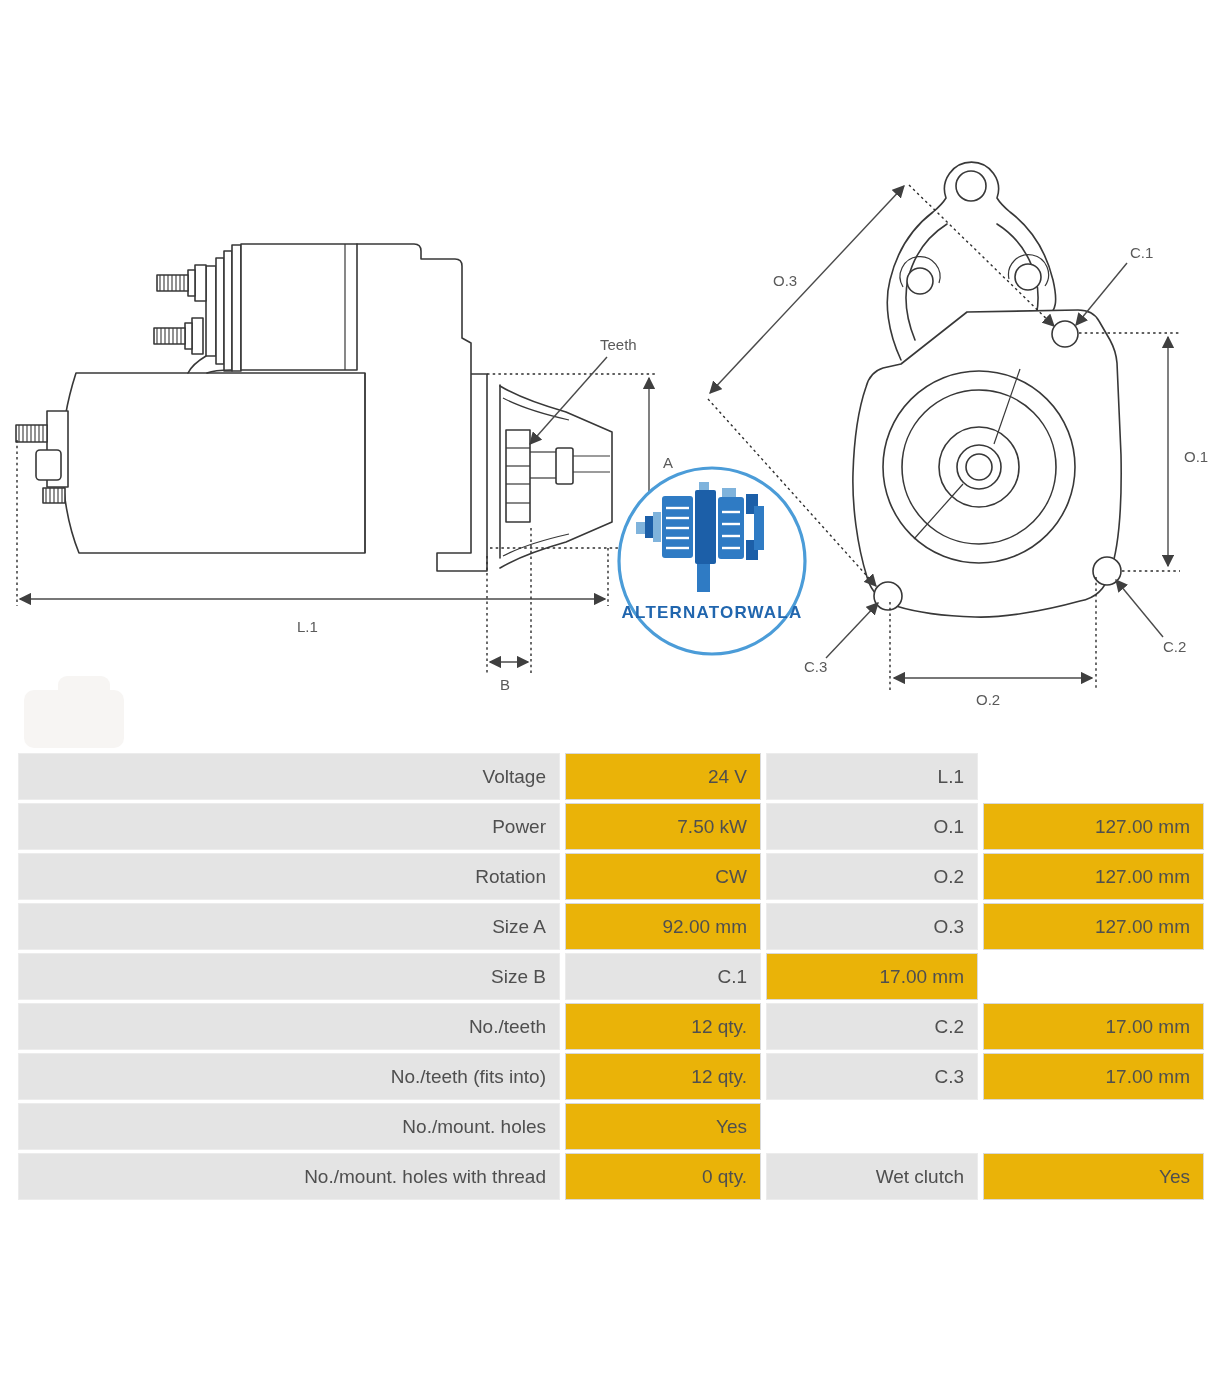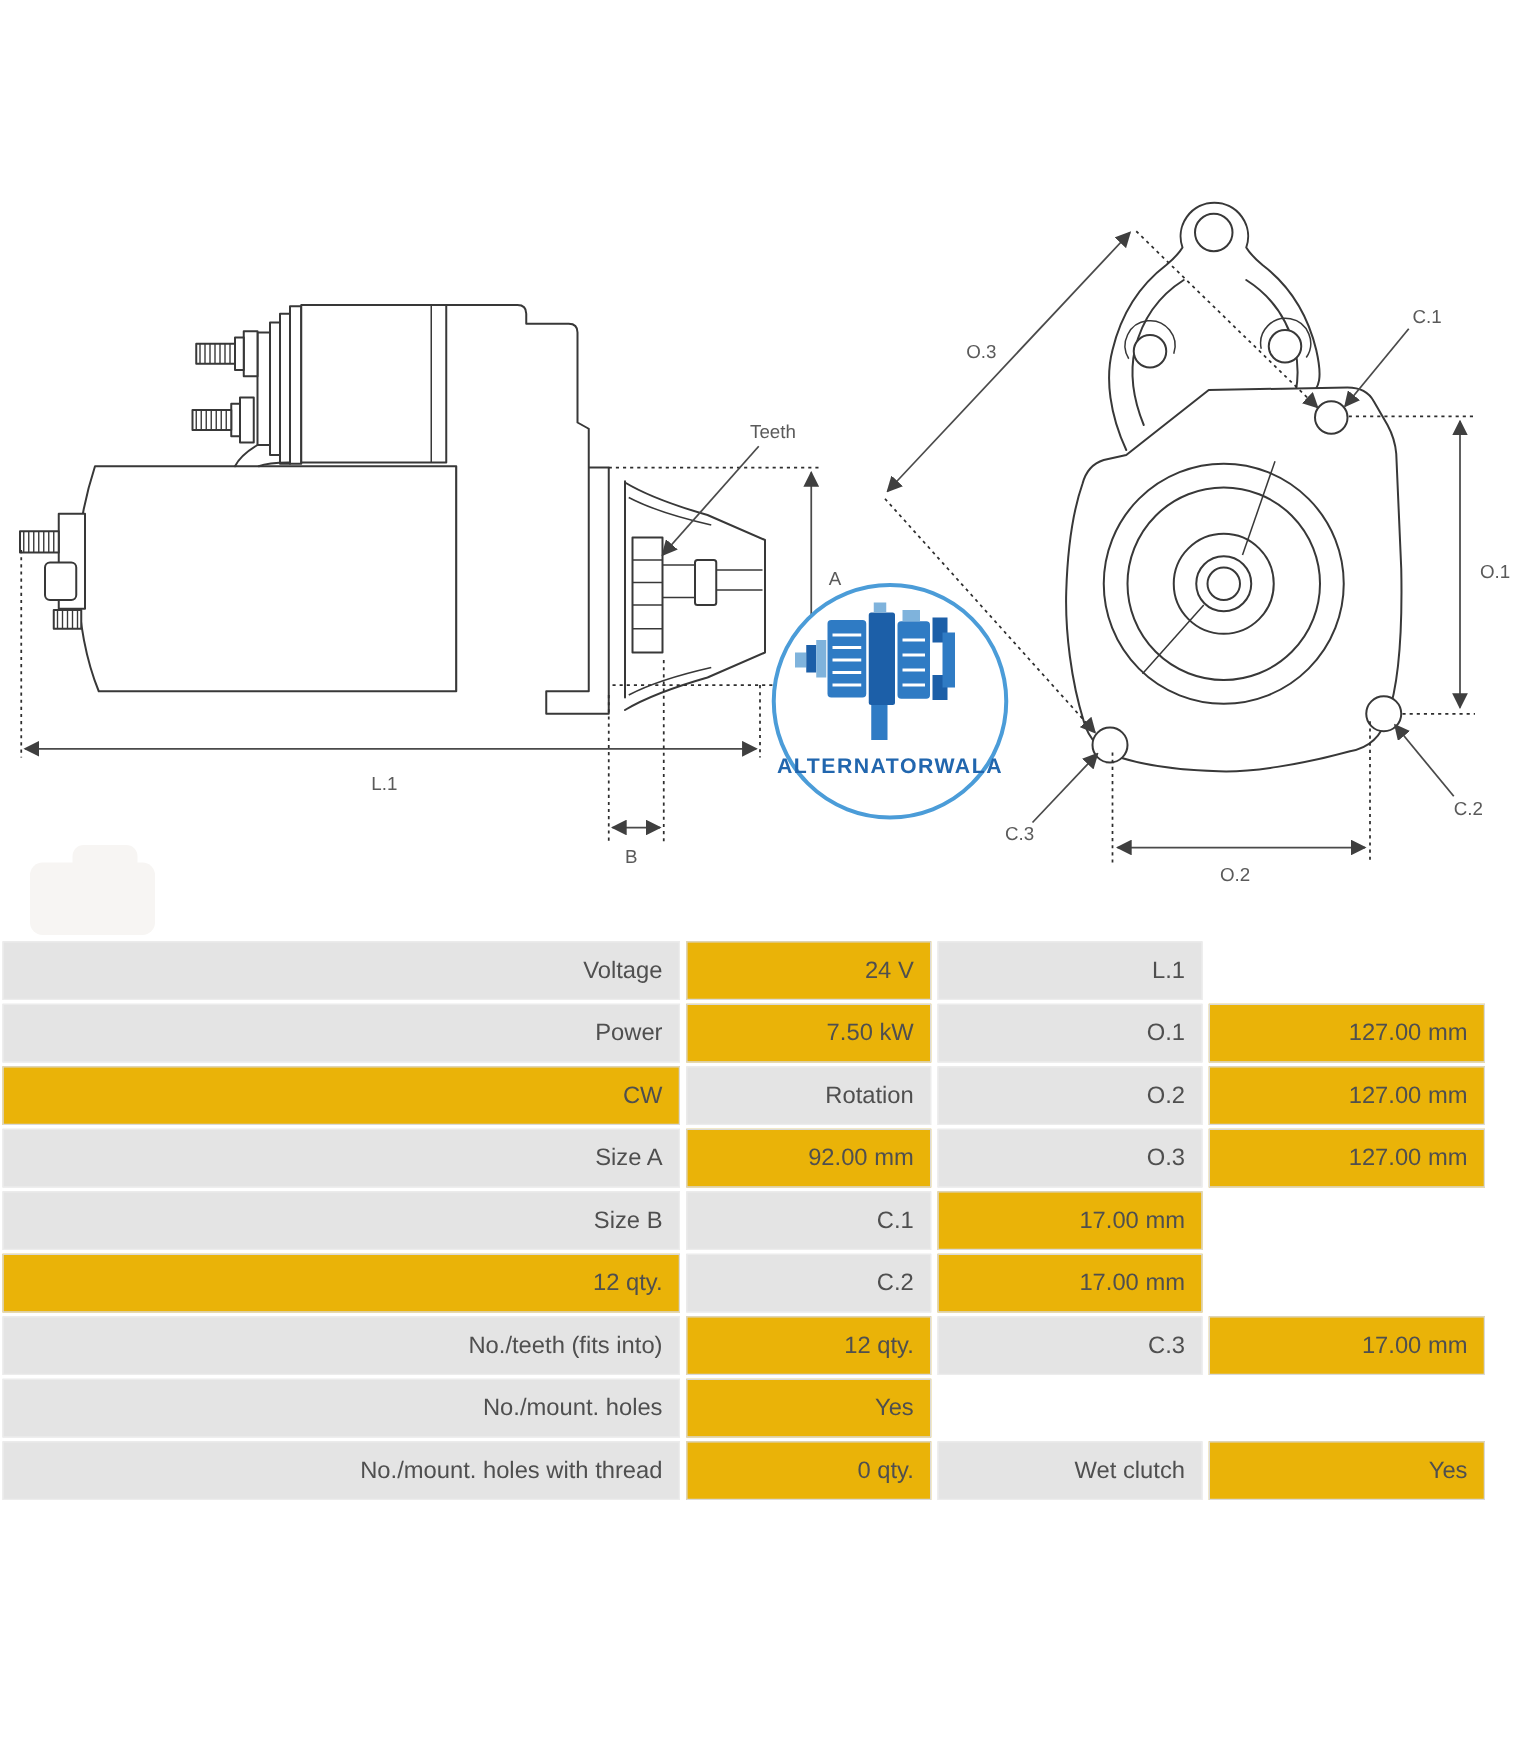--- a/index.html
+++ b/index.html
@@ -29,21 +29,21 @@
   .dot{stroke:#2e2e2e;stroke-width:1.4;fill:none;stroke-dasharray:2.5 3.2;}
   .dimtxt{fill:var(--label_gray);font-size:15px;}
   .wm{fill:var(--watermark);}
   .logo-ring{fill:#ffffff;stroke:var(--logo_ring_blue);stroke-width:3.2;}
   .logo-txt{fill:var(--logo_text_blue);font-size:17px;font-weight:bold;letter-spacing:1.2px;}
   .lb1{fill:var(--logo_blue);}
   .lb2{fill:var(--logo_dark_blue);}
   .lb3{fill:var(--logo_light_blue);}
   .lw{stroke:#ffffff;stroke-width:2.4;}
 
-  .spec-table{position:absolute;left:2px;top:753px;width:1186px;}
+  .spec-table{position:absolute;left:18px;top:753px;width:1186px;}
   .spec-row{display:grid;grid-template-columns:542px 196px 212px 221px;column-gap:5px;
             height:47px;margin-bottom:3px;}
   .cell{box-sizing:border-box;height:47px;line-height:45px;font-size:19px;color:var(--table_text);
         text-align:right;padding-right:13px;white-space:nowrap;overflow:hidden;}
   .cell.lab{background:var(--table_label_bg);border:1px solid #ececec;}
   .cell.val{background:#eab308;border:1px solid var(--table_border);}
 </style>
 </head>
 <body>
 
@@ -285,37 +285,38 @@
       <div class="cell val">24 V</div>
       <div class="cell lab">L.1</div>
     </div>
     <div class="spec-row">
       <div class="cell lab">Power</div>
       <div class="cell val">7.50 kW</div>
       <div class="cell lab">O.1</div>
       <div class="cell val">127.00 mm</div>
     </div>
     <div class="spec-row">
+      <div class="cell lab">Rotation</div>
       <div class="cell val">CW</div>
-      <div class="cell lab">Rotation</div>
       <div class="cell lab">O.2</div>
       <div class="cell val">127.00 mm</div>
     </div>
     <div class="spec-row">
       <div class="cell lab">Size A</div>
       <div class="cell val">92.00 mm</div>
       <div class="cell lab">O.3</div>
       <div class="cell val">127.00 mm</div>
     </div>
     <div class="spec-row">
       <div class="cell lab">Size B</div>
       <div class="cell lab">C.1</div>
       <div class="cell val">17.00 mm</div>
     </div>
     <div class="spec-row">
+      <div class="cell lab">No./teeth</div>
       <div class="cell val">12 qty.</div>
       <div class="cell lab">C.2</div>
       <div class="cell val">17.00 mm</div>
     </div>
     <div class="spec-row">
       <div class="cell lab">No./teeth (fits into)</div>
       <div class="cell val">12 qty.</div>
       <div class="cell lab">C.3</div>
       <div class="cell val">17.00 mm</div>
     </div>

